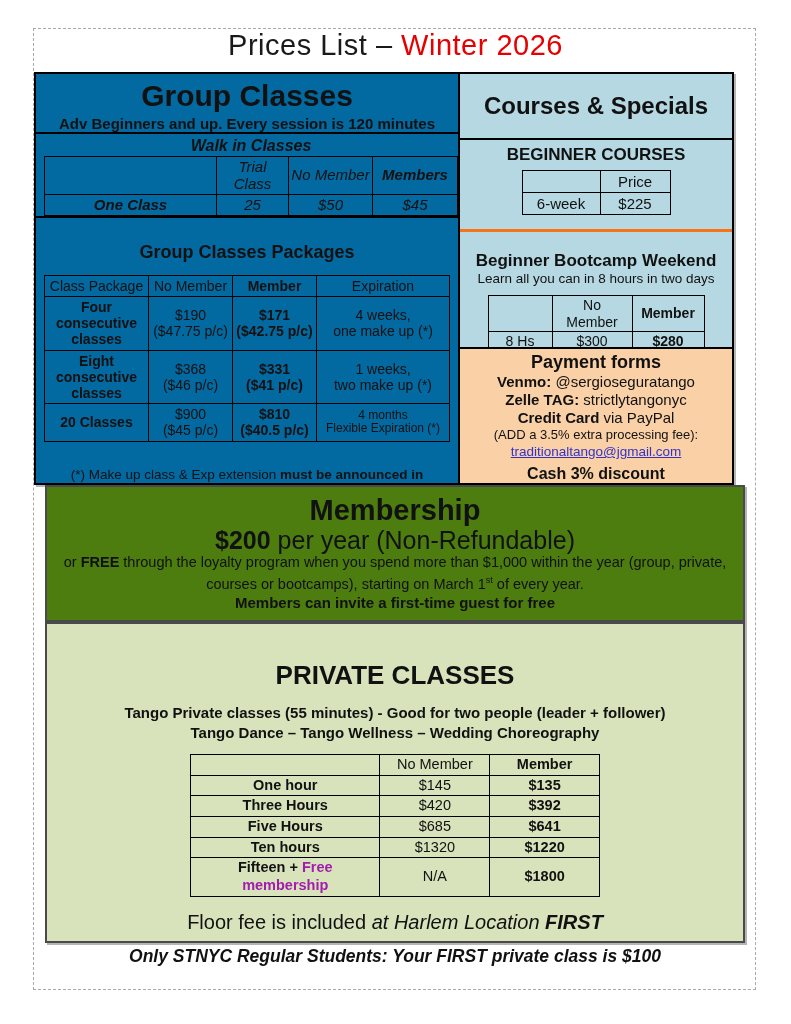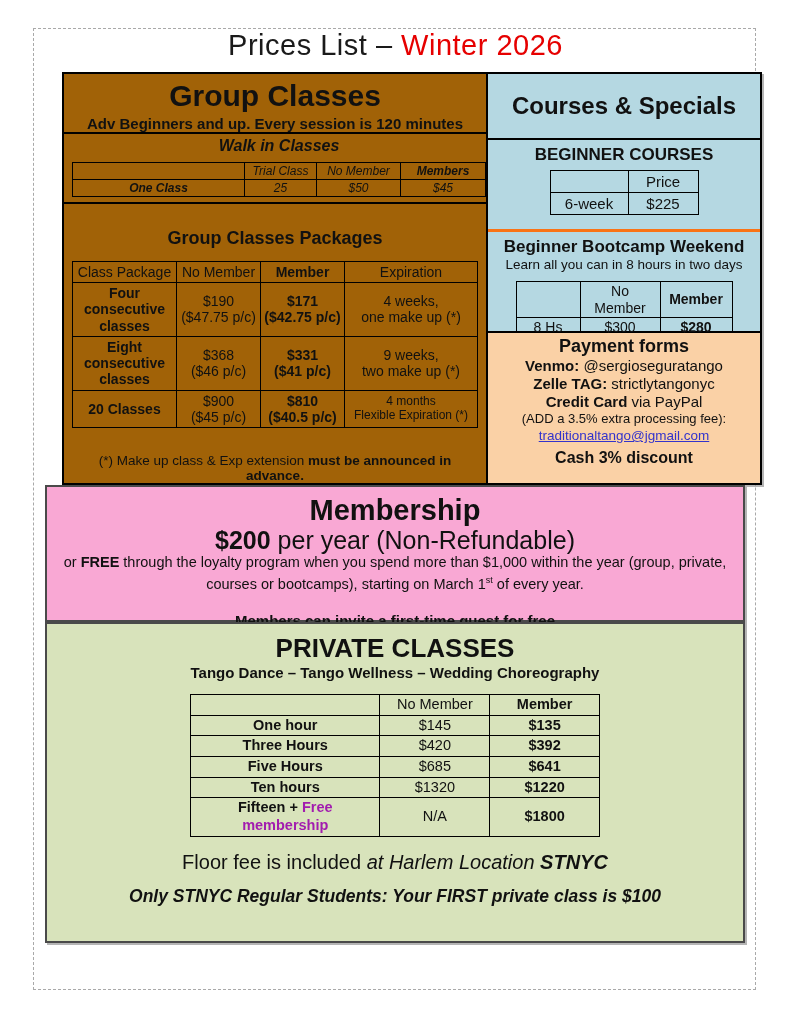--- a/index.html
+++ b/index.html
@@ -8,35 +8,35 @@
   .canvas { position:relative; width:791px; height:1024px; background:#fff; overflow:hidden; }
 
   .page-frame { position:absolute; left:33px; top:28px; width:723px; height:962px;
                 border:1px dashed #a9a9a9; }
 
   .doc-title { position:absolute; left:0; top:29px; width:100%; text-align:center;
                font-size:29px; letter-spacing:0.5px; color:#1a1a1a; }
   .doc-title .red { color:#e60000; }
 
   
-  .main-grid { position:absolute; left:62px; top:72px; width:700px; height:413px;
-               display:flex; border:2px solid #000; background:#a16207;
+  .main-grid { position:absolute; left:34px; top:72px; width:700px; height:413px;
+               display:flex; border:2px solid #000; background:#0369a1;
                box-shadow:2px 2px 0 rgba(90,90,90,.45); }
   .col-left  { width:424px; display:flex; flex-direction:column; border-right:2px solid #000; }
   .col-right { flex:1; display:flex; flex-direction:column; background:#b5d8e2; }
 
   .gc-header { height:66px; border-bottom:2px solid #000; text-align:center; padding-top:5px; }
   .gc-title  { font-size:30px; font-weight:bold; line-height:1.15; }
   .gc-sub    { font-size:15px; font-weight:bold; margin-top:1px; }
 
   .walkin { height:88px; border-bottom:2px solid #000; padding:2px 0 0 8px;font-style:italic; }
   .walkin-title { text-align:center; font-weight:bold; font-size:16px; line-height:19px; }
   table.tbl { border-collapse:collapse; }
   table.tbl td { border:1px solid #000; text-align:center; vertical-align:middle; }
-  .walkin-tbl { width:100%; font-size:12px; line-height:1.18; margin-top:7px; }
+  .walkin-tbl { width:100%; font-size:15px; line-height:1.18; margin-top:1px; }
   .walkin-tbl td { padding:1px 2px; }
   .walkin-tbl .c0 { width:172px; }
   .walkin-tbl .c1 { width:72px; }
   .walkin-tbl .c2 { width:84px; }
   .b { font-weight:bold; }
 
   .packages { flex:1; padding:0 8px; }
   .pkg-title { text-align:center; font-weight:bold; font-size:18px; margin-top:24px; }
   .pkg-tbl { width:100%; font-size:14px; line-height:1.16; margin-top:12px; }
   .pkg-tbl td { padding:2px 2px; }
@@ -48,50 +48,50 @@
 
   .cs-header { height:66px; border-bottom:2px solid #000; display:flex; align-items:center;
                justify-content:center; font-size:24px; font-weight:bold; }
   .beginner { height:92px; border-bottom:3px solid #f97316; text-align:center; padding-top:5px; }
   .sec-title { font-weight:bold; font-size:17px; line-height:20px; }
   .bc-tbl { margin:5px auto 0; font-size:15px; line-height:21px; }
   .bc-tbl td { padding:0 4px; }
   .bc-tbl .c0 { width:78px; }
   .bc-tbl .c1 { width:70px; }
 
-  .bootcamp { height:101px; border-bottom:2px solid #000; text-align:center; padding-top:5px; }
+  .bootcamp { height:117px; border-bottom:2px solid #000; text-align:center; padding-top:19px; }
   .bootcamp .sub { font-size:13.5px; line-height:16px; }
   .boot-tbl { margin:8px auto 0; font-size:14px; line-height:1.18; }
   .boot-tbl td { padding:1px 3px; }
   .boot-tbl .c0 { width:64px; }
   .boot-tbl .c1 { width:80px; }
   .boot-tbl .c2 { width:72px; }
 
   .payment { flex:1; background:#fad1a6; text-align:center; padding-top:3px; }
   .pay-title { font-weight:bold; font-size:18px; line-height:21px; }
   .pay-line { font-size:15px; line-height:18px; }
   .pay-fee  { font-size:13px; line-height:15px; }
   .email { font-size:13.5px; line-height:16px; color:#3333cc; text-decoration:underline; cursor:pointer; }
   .pay-cash { font-weight:bold; font-size:16px; margin-top:5px; }
 
   
   .membership { position:absolute; left:45px; top:485px; width:700px; height:137px;
-                background:#f9a8d4; border:2px solid #4a4a4a; text-align:center; padding-top:7px;
+                background:#4d7c0f; border:2px solid #4a4a4a; text-align:center; padding-top:7px;
                 box-shadow:2px 2px 0 rgba(90,90,90,.45); }
   .mem-title { font-size:29px; font-weight:bold; line-height:33px; }
   .mem-price { font-size:25px; margin-top:2px; line-height:23px; }
   .mem-para  { font-size:14.5px; line-height:18px; width:676px; margin:1px auto 0; }
-  .mem-guest { font-size:15px; font-weight:bold; margin-top:19px; }
+  .mem-guest { font-size:15px; font-weight:bold; margin-top:1px; }
   sup { font-size:9px; }
 
   
   .private { position:absolute; left:45px; top:622px; width:700px; height:321px;
              background:#d8e3bb; border:2px solid #4a4a4a; text-align:center;
              box-shadow:2px 2px 0 rgba(90,90,90,.45); }
-  .pc-title { font-size:26px; font-weight:bold; margin-top:9px; line-height:30px; }
+  .pc-title { font-size:26px; font-weight:bold; margin-top:36px; line-height:30px; }
   .pc-sub { font-size:15px; font-weight:bold; line-height:20px; }
   .pc-sub.first { margin-top:13px; }
   .pc-tbl { width:410px; margin:11px auto 0; font-size:14.5px; line-height:1.22; }
   .pc-tbl td { padding:1px 4px; }
   .pc-tbl .c0 { width:190px; }
   .pc-tbl .c1 { width:110px; }
   .red { color:#a21caf; }
   .pc-floor { font-size:20px; margin-top:13px; line-height:24px; }
   .pc-floor .it { font-style:italic; }
   .pc-floor .bi { font-style:italic; font-weight:bold; }
@@ -164,21 +164,21 @@
             <td class="b">Eight consecutive classes</td>
             <td>
               <div>$368</div>
               <div>($46 p/c)</div>
             </td>
             <td class="b">
               <div>$331</div>
               <div>($41 p/c)</div>
             </td>
             <td>
-              <div>9 weeks,</div>
+              <div>1 weeks,</div>
               <div>two make up (*)</div>
             </td>
           </tr>
           <tr>
             <td class="b">20 Classes</td>
             <td>
               <div>$900</div>
               <div>($45 p/c)</div>
             </td>
             <td class="b">
@@ -260,20 +260,21 @@
       <span class="b">$200</span><span> per year (Non-Refundable)</span>
     </div>
     <div class="mem-para">
       <span>or </span><span class="b">FREE</span><span> through the loyalty program when you spend more than $1,000 within the year (group, private, courses or bootcamps), starting on March 1</span><sup>st</sup><span> of every year.</span>
     </div>
     <div class="mem-guest">Members can invite a first-time guest for free</div>
   </div>
 
   <div class="private">
     <div class="pc-title">PRIVATE CLASSES</div>
+    <div class="pc-sub first">Tango Private classes (55 minutes) - Good for two people (leader + follower)</div>
     <div class="pc-sub">Tango Dance – Tango Wellness – Wedding Choreography</div>
 
     <table class="tbl pc-tbl">
       <tbody>
           <tr>
         <td class="c0"></td>
         <td class="c1">No Member</td>
         <td class="c1 b">Member</td>
       </tr>
       <tr>
@@ -300,17 +301,17 @@
         <td class="b">
           <span>Fifteen + </span><span class="red">Free membership</span>
         </td>
         <td>N/A</td>
         <td class="b">$1800</td>
       </tr>
     </tbody>
       </table>
 
     <div class="pc-floor">
-      <span>Floor fee is included </span><span class="it">at Harlem Location </span><span class="bi">STNYC</span>
+      <span>Floor fee is included </span><span class="it">at Harlem Location </span><span class="bi">FIRST</span>
     </div>
     <div class="pc-stnyc">Only STNYC Regular Students: Your FIRST private class is $100</div>
   </div>
 </div>
 
 </body></html>

